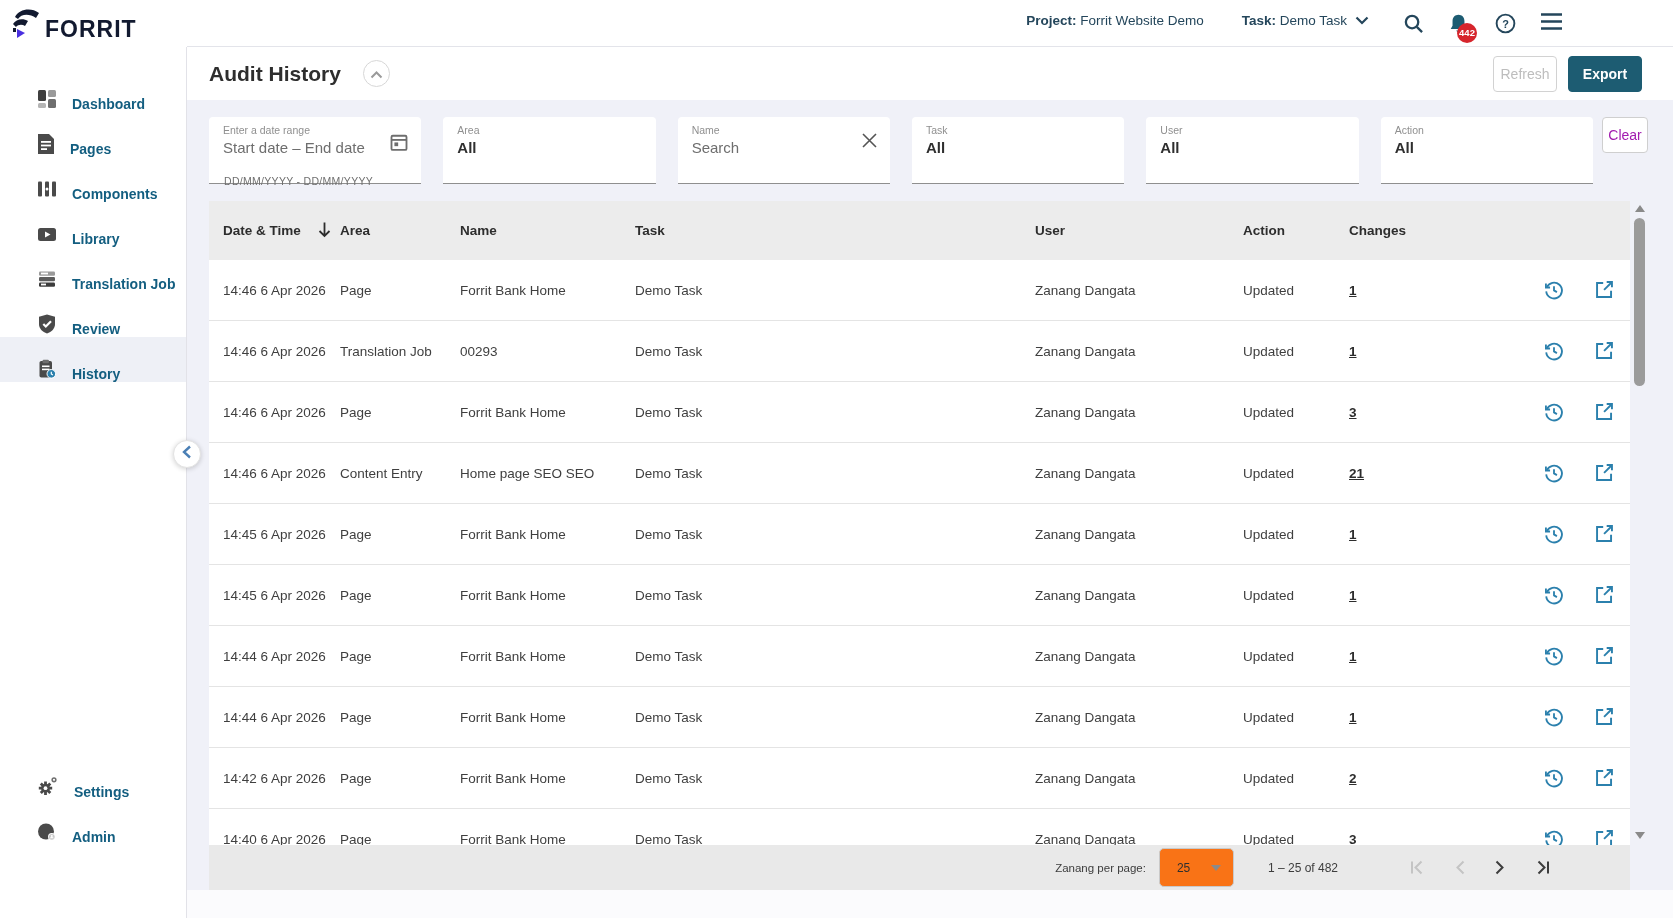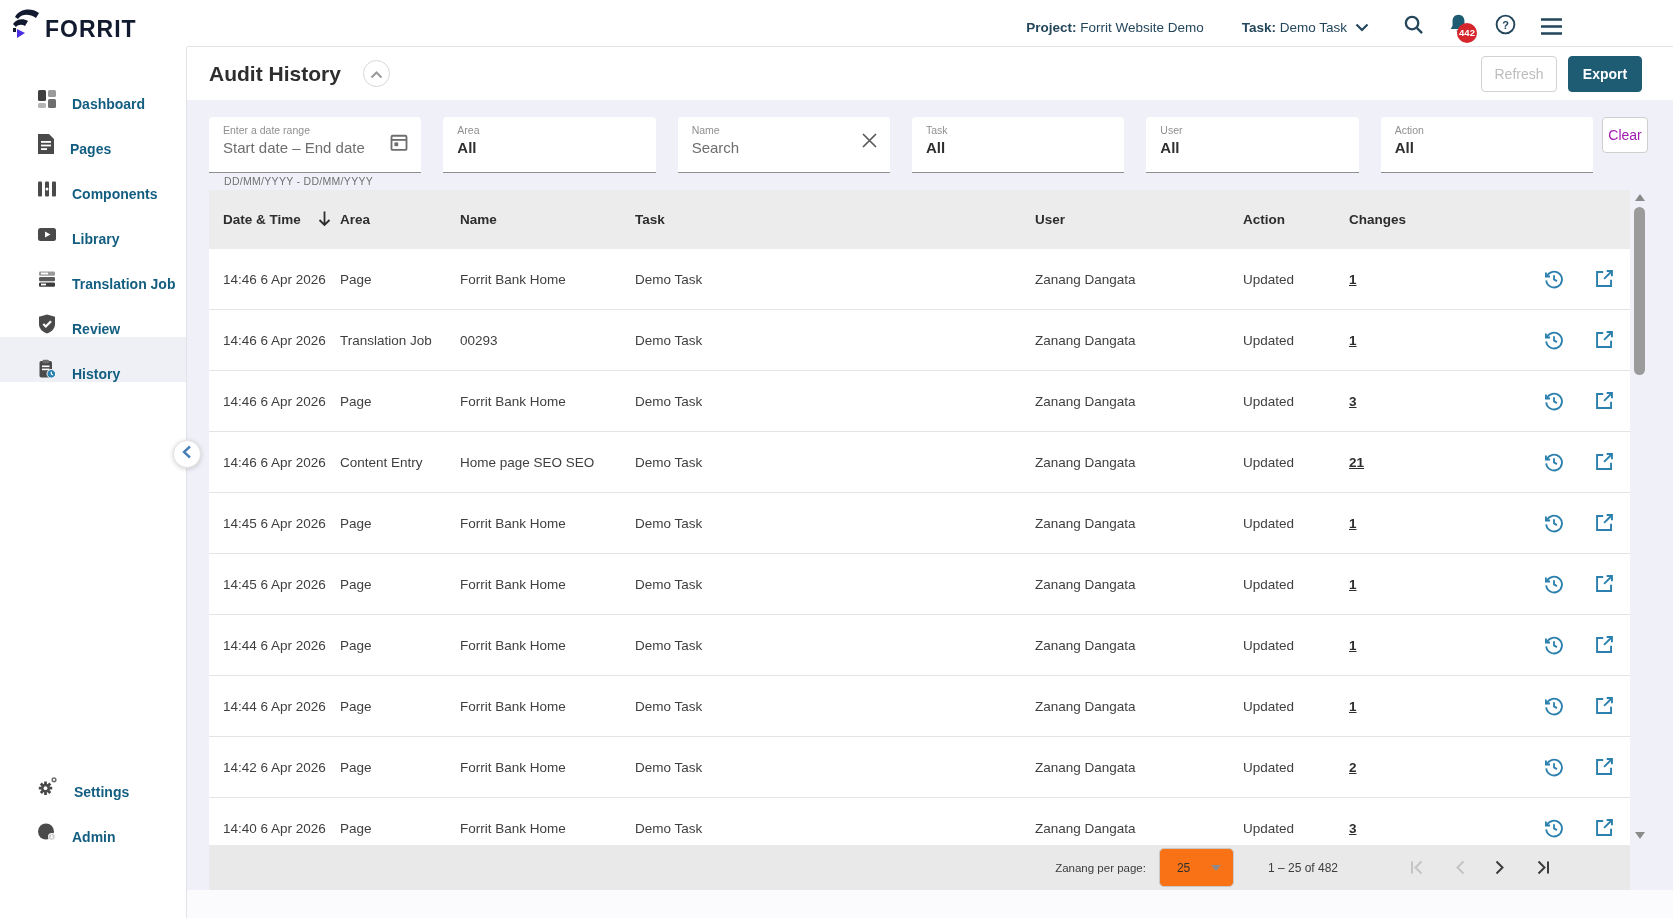--- a/index.html
+++ b/index.html
@@ -4,21 +4,21 @@
 <style>
   * { box-sizing: border-box; margin: 0; padding: 0; }
   html,body { width:1673px; height:918px; overflow:hidden;
     font-family:"Liberation Sans", sans-serif; background:#fff; }
 
   
   .topbar { position:relative; height:47px; display:flex; align-items:center; background:#fff; }
   .topbar::after { content:''; position:absolute; left:187px; right:0; bottom:0; height:1px; background:#e3e4ea; }
   .logo { display:flex; align-items:flex-end; padding-left:9px; gap:2px; }
   .logo-text { font-size:23px; font-weight:800; letter-spacing:1px; color:#121a30; line-height:1; padding-bottom:2px; }
-  .top-right { margin-left:auto; display:flex; align-items:flex-end; padding-right:110px; color:#24465b; }
+  .top-right { margin-left:auto; display:flex; align-items:flex-start; padding-right:110px; color:#24465b; }
   .top-proj { font-size:13.5px; margin-right:38px; }
   .top-task { font-size:13.5px; display:flex; align-items:center; gap:8px; margin-right:34px; cursor:pointer; }
   .top-label { font-weight:700; }
   .tb-icon { margin-right:24px; display:flex; align-items:center; cursor:pointer; }
   .bell-wrap { position:relative; margin-right:26px; }
   .badge { position:absolute; left:9px; top:10px; min-width:20px; height:20px; border-radius:10px;
     background:#d6252c; color:#fff; font-size:9.5px; font-weight:700; display:flex; align-items:center; justify-content:center; padding:0 2px; }
 
   
   .app { display:flex; height:871px; position:relative; }
@@ -33,27 +33,27 @@
 
   .main { flex:1; background:#f0f1f8; display:flex; flex-direction:column; position:relative; }
 
   
   .title-row { height:53px; background:#fff; display:flex; align-items:center; padding:0 31px 0 22px; }
   .page-title { font-size:21px; font-weight:600; color:#2e2e2e; }
   .chev-circle { width:27px; height:27px; border-radius:50%; border:1px solid #d7d7d7; background:#fff;
     display:flex; align-items:center; justify-content:center; margin-left:22px; cursor:pointer; }
   .title-btns { margin-left:auto; display:flex; gap:11px; }
   .btn { height:36px; border-radius:4px; font-size:14px; font-family:inherit; cursor:pointer; }
-  .btn-refresh { width:76px; background:#fff; border:1px solid #d2d2d2; color:#bdbdbd; }
+  .btn-refresh { width:64px; background:#fff; border:1px solid #d2d2d2; color:#bdbdbd; }
   .btn-export { width:74px; background:#1d5c72; border:1px solid #1d5c72; color:#fff; font-weight:700; }
 
   
   .filters { padding:17px 25px 0 22px; display:flex; align-items:flex-start; }
   .fcards { display:flex; gap:22px; flex:1; }
-  .fcard { flex:1; height:56px; background:#fff; border-radius:4px 4px 0 0; border-bottom:1px solid #8f8f8f;
+  .fcard { flex:1; height:67px; background:#fff; border-radius:4px 4px 0 0; border-bottom:1px solid #8f8f8f;
     padding:7px 14px 6px 14px; position:relative; }
   .flabel { font-size:10.5px; color:#8f8f8f; }
   .fvalue { font-size:15px; color:#2f2f2f; font-weight:600; margin-top:3px; }
   .finput { border:none; outline:none; font-size:15px; color:#555; width:100%; margin-top:3px; font-family:inherit; background:transparent; }
   .finput::placeholder { color:#6e6e6e; opacity:1; }
   .fcard .right-ico { position:absolute; right:12px; top:15px; cursor:pointer; }
   .fhint { position:absolute; left:15px; top:58px; font-size:10.5px; color:#6f6f6f; letter-spacing:.3px; white-space:nowrap; }
   .btn-clear { width:46px; height:36px; margin-left:9px; background:#fff; border:1px solid #cfcfcf;
     border-radius:4px; color:#a21caf; font-size:14px; cursor:pointer; font-family:inherit; }
 

